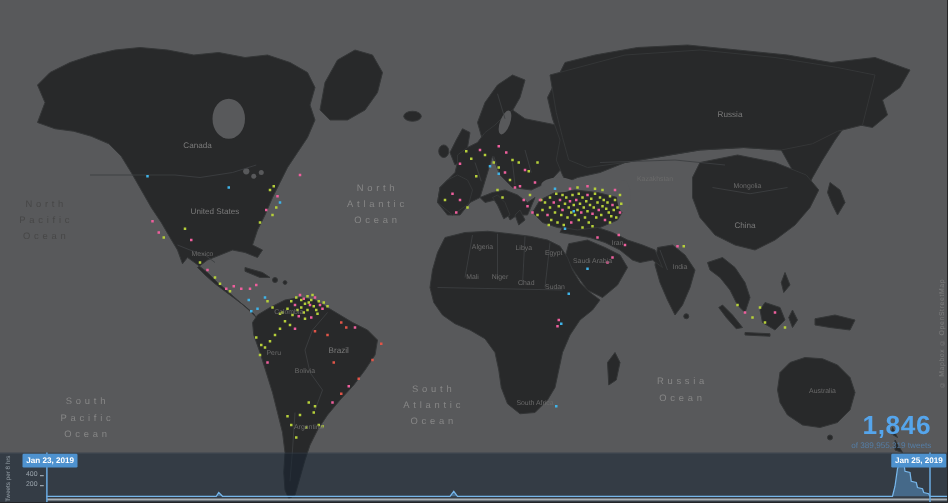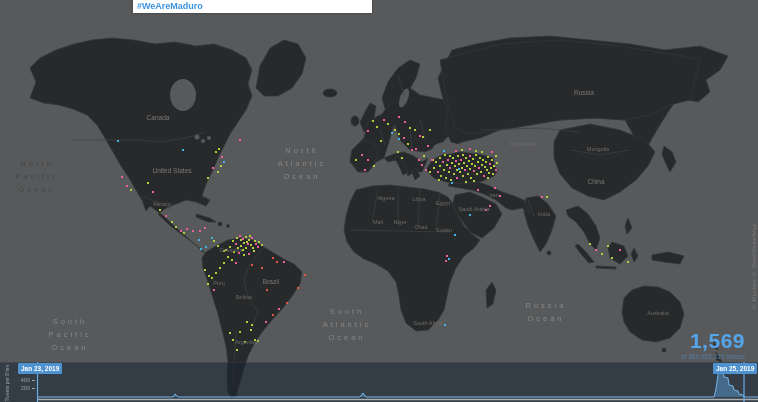--- a/index.html
+++ b/index.html
@@ -422,22 +422,19 @@
       <div class="tick-label" style="top: 385.5px;">200</div>
       <div class="tick-dash" style="top: 388px;"></div>
     </div>
 
   <div id="y-axis-label">Tweets per 8 hrs</div>
 
   <div class="date-badge" id="badge-start">Jan 23, 2019</div>
   <div class="date-badge" id="badge-end">Jan 25, 2019</div>
 
   <div id="counter">
-    <div id="counter-value">1,569</div>
+    <div id="counter-value">1,846</div>
     <div id="counter-sub">of 389,955,319 tweets</div>
   </div>
 
-  <div id="hashtag-bar">
-    <span>#WeAreMaduro</span>
-  </div>
 
   <div id="attribution">© Mapbox © OpenStreetMap</div>
 </div>
 
 </body></html>

